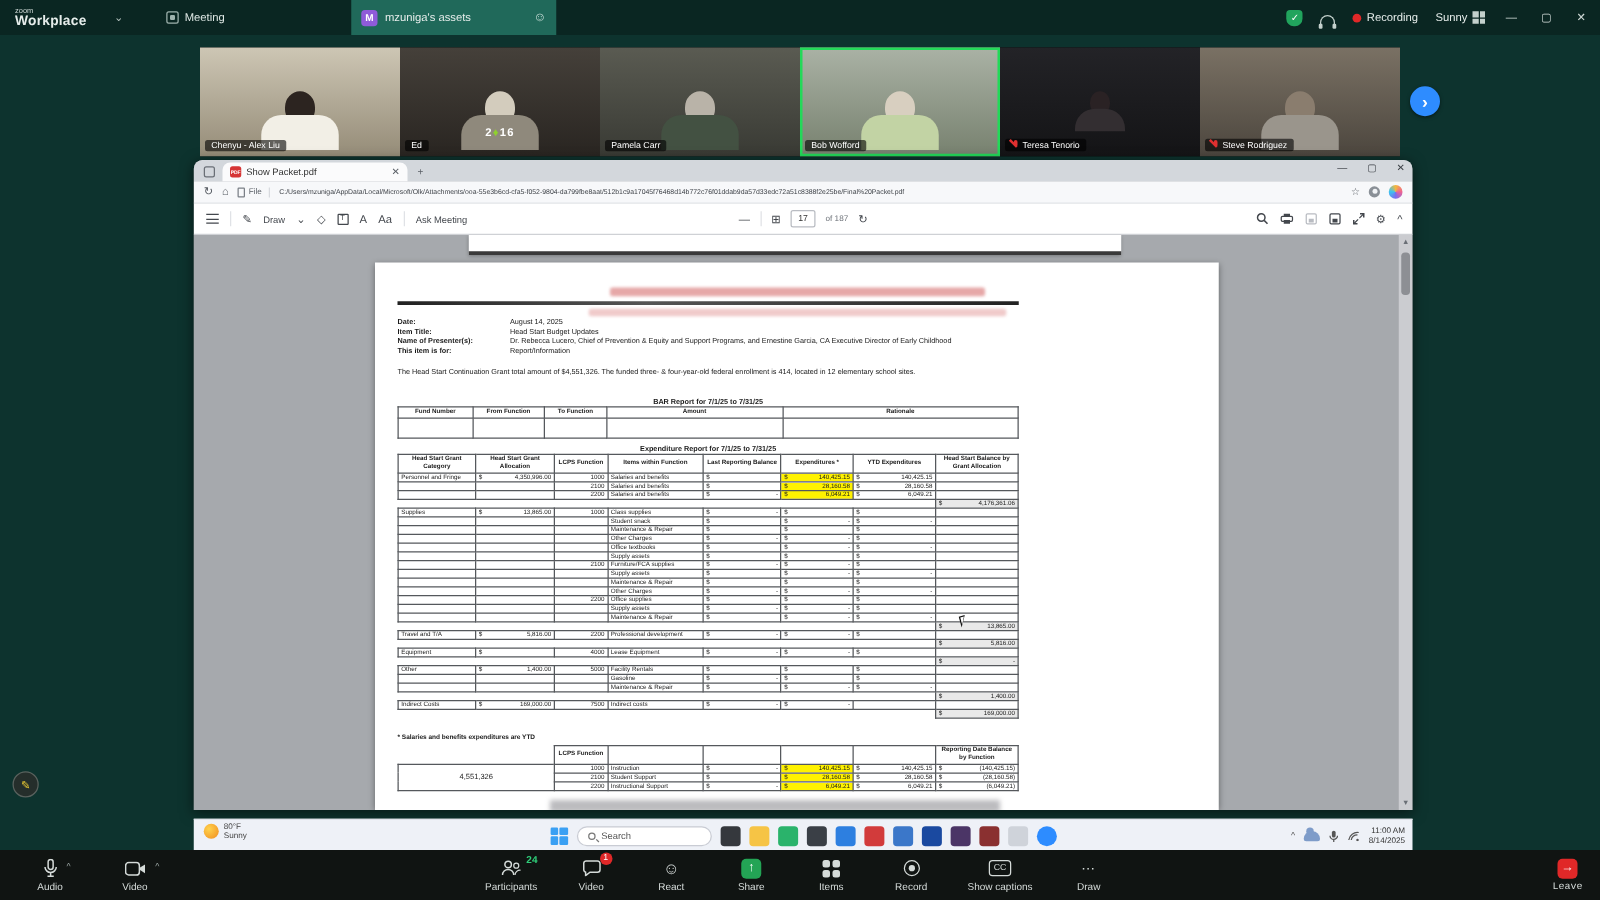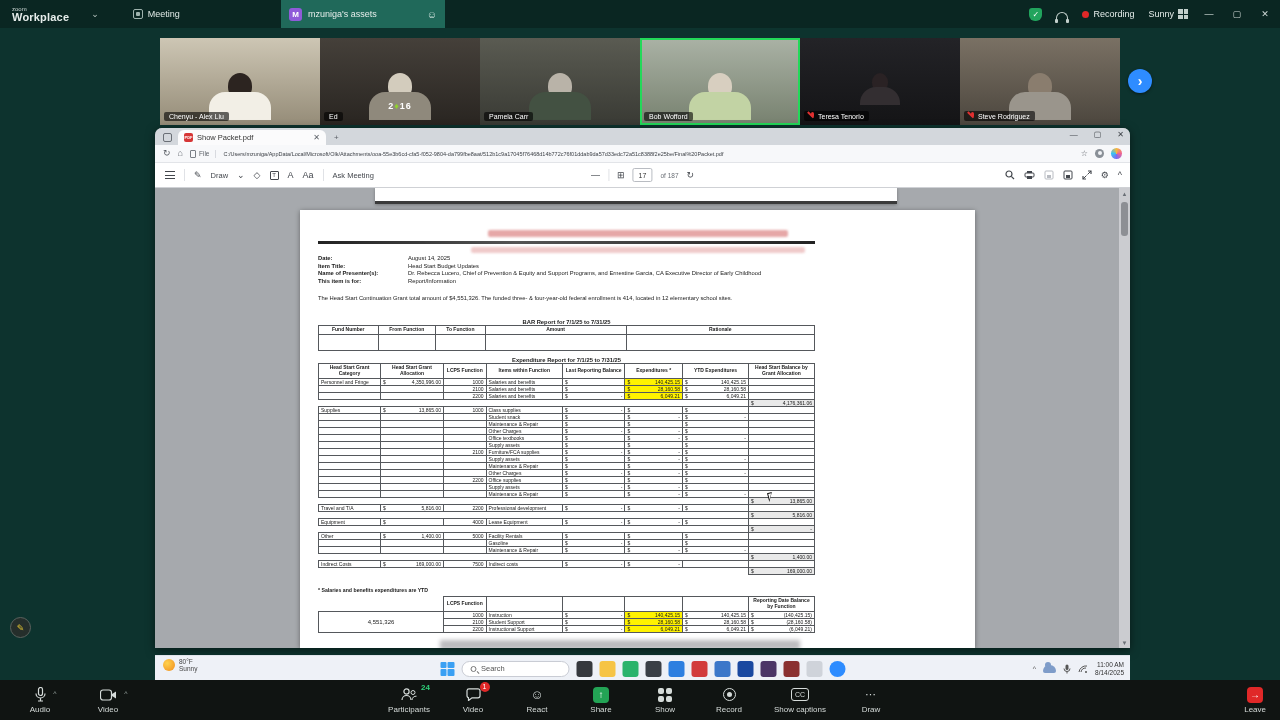--- a/index.html
+++ b/index.html
@@ -144,21 +144,21 @@
   .badge-green{position:absolute;right:-13px;top:-4px;font-size:8px;font-weight:bold;color:#2fd07a;}
   .badge-red{position:absolute;right:-9px;top:-5px;width:10px;height:10px;border-radius:50%;background:#e02828;color:#fff;font-size:7px;display:flex;align-items:center;justify-content:center;}
   .share-sq{width:16px;height:16px;border-radius:4px;background:#23a455;color:#fff;font-size:10px;display:flex;align-items:center;justify-content:center;}
   .cc-box{width:18px;height:13px;border:1.5px solid #d5dbd9;border-radius:3px;font-size:7px;display:flex;align-items:center;justify-content:center;}
   .apps-ic{width:14px;height:14px;display:grid;grid-template-columns:1fr 1fr;gap:2px;}
   .apps-ic i{background:#d5dbd9;border-radius:2px;}
   .rec-ic{width:13px;height:13px;border:1.5px solid #d5dbd9;border-radius:50%;display:flex;align-items:center;justify-content:center;}
   .rec-ic i{width:5px;height:5px;border-radius:50%;background:#d5dbd9;}
   .leave{position:absolute;right:14px;top:0;height:40px;display:flex;flex-direction:column;align-items:center;justify-content:center;gap:2px;}
   .leave-ic{width:16px;height:16px;border-radius:4px;background:#e02828;color:#fff;font-size:10px;display:flex;align-items:center;justify-content:center;}
-  .leave .lbl{font-size:8px;color:#d5dbd9;}
+  .leave .lbl{font-size:8px;color:#d5dbd9;font-family:Liberation Mono, monospace;}
   .dots{font-size:11px;letter-spacing:1px;color:#d5dbd9;}
   .smiley2{font-size:13px;color:#d5dbd9;line-height:1;}
 
   .pencil-fab{position:absolute;left:10px;top:617px;width:21px;height:21px;border-radius:50%;background:rgba(42,46,42,.85);border:1px solid #5a625e;color:#e8c832;font-size:9px;display:flex;align-items:center;justify-content:center;}
 </style>
 </head>
 <body>
 
 <div class="topbar">
   <div class="logo">
@@ -834,21 +834,21 @@
     </div>
     <div class="ctl">
       <span class="icw">
           <span class="apps-ic">
             <i></i>
             <i></i>
             <i></i>
             <i></i>
           </span>
         </span>
-      <span class="lbl">Show</span>
+      <span class="lbl">Items</span>
     </div>
     <div class="ctl">
       <span class="icw">
           <span class="rec-ic">
             <i></i>
           </span>
         </span>
       <span class="lbl">Record</span>
     </div>
     <div class="ctl" style="width:78px;">

